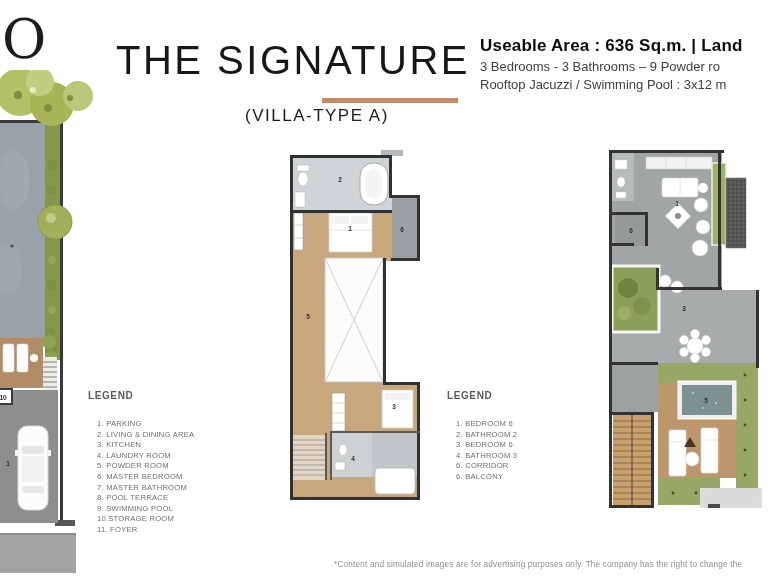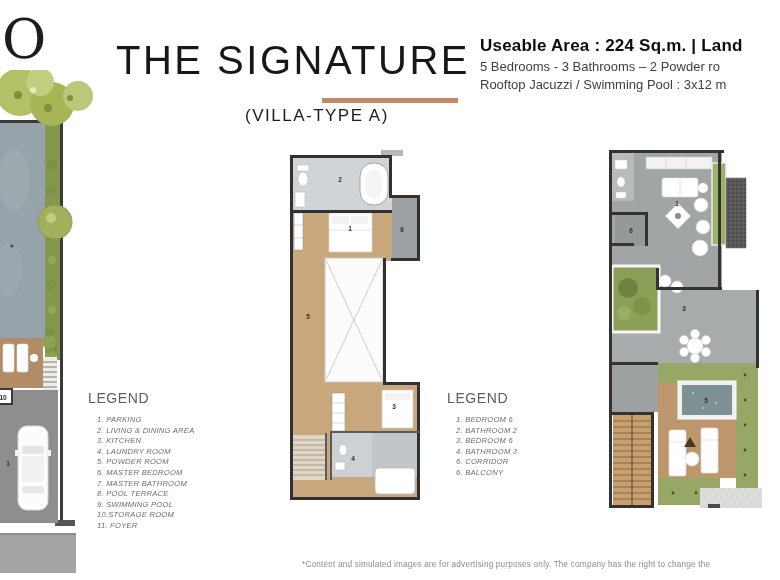--- a/index.html
+++ b/index.html
@@ -12,46 +12,46 @@
   #main-title{left:100px;top:38px;width:370px;text-align:right;font-size:40px;
               font-weight:300;letter-spacing:2.5px;color:#171717;white-space:nowrap;}
   #title-underline{left:322px;top:98px;width:136px;height:5px;}
   #subtitle{left:245px;top:106px;width:220px;font-size:17px;
             font-weight:300;letter-spacing:1.5px;color:#1d1d1d;white-space:nowrap;}
   #info-block{left:480px;top:36px;white-space:nowrap;}
   #info-line1{font-size:17px;font-weight:bold;color:#0d0d0d;letter-spacing:.2px;}
   #info-line2,#info-line3{font-size:13px;color:#3f3f3f;margin-top:3px;}
   
   .legend{color:#6a6e72;}
-  .legend-title{font-size:14px;font-weight:normal;letter-spacing:.6px;color:#595d61;}
-  .legend ul{list-style:none;margin:9px 0 0 0;padding:0 0 0 9px;font-style:italic;}
+  .legend-title{font-size:10px;font-weight:bold;letter-spacing:.6px;color:#595d61;}
+  .legend ul{list-style:none;margin:18px 0 0 0;padding:0 0 0 9px;}
   .legend li{font-size:7.6px;line-height:10.6px;letter-spacing:.25px;white-space:nowrap;}
   #legend-ground{left:88px;top:390px;}
   #legend-second{left:447px;top:390px;}
   
   #marker-layer{left:0;top:0;width:780px;height:580px;pointer-events:none;}
   .room-marker{position:absolute;transform:translate(-50%,-50%);font-size:6.5px;
                font-weight:bold;color:#2e2e2e;}
   
-  #disclaimer{left:302px;top:560px;font-size:8.2px;color:#8d8d8d;white-space:nowrap;
+  #disclaimer{left:334px;top:560px;font-size:8.2px;color:#8d8d8d;white-space:nowrap;
               letter-spacing:.2px;}
   svg{display:block;}
 </style>
 </head>
 <body>
 
 <div id="canvas">
 
   <div class="abs" id="logo-partial">O</div>
   <div class="abs" id="main-title">THE SIGNATURE</div>
   <div class="abs" id="title-underline" style="background: rgb(193, 140, 103);"></div>
   <div class="abs" id="subtitle">(VILLA-TYPE A)</div>
   <div class="abs" id="info-block">
-    <div id="info-line1">Useable Area : 224 Sq.m. | Land</div>
-    <div id="info-line2">5 Bedrooms - 3 Bathrooms – 2 Powder ro</div>
+    <div id="info-line1">Useable Area : 636 Sq.m. | Land</div>
+    <div id="info-line2">3 Bedrooms - 3 Bathrooms – 9 Powder ro</div>
     <div id="info-line3">Rooftop Jacuzzi / Swimming Pool : 3x12 m</div>
   </div>
 
   <svg class="abs" style="left:0;top:70px" width="100" height="505" viewBox="0 0 100 505">
 
     <g>
       <rect x="0" y="53" width="45" height="215" fill="#98a2aa"></rect>
       <ellipse cx="14" cy="110" rx="16" ry="30" fill="#a6afb6" opacity=".5"></ellipse>
       <ellipse cx="8" cy="200" rx="14" ry="26" fill="#a6afb6" opacity=".4"></ellipse>
       <circle cx="12" cy="176" r="1.6" fill="#4a4a4a"></circle>

